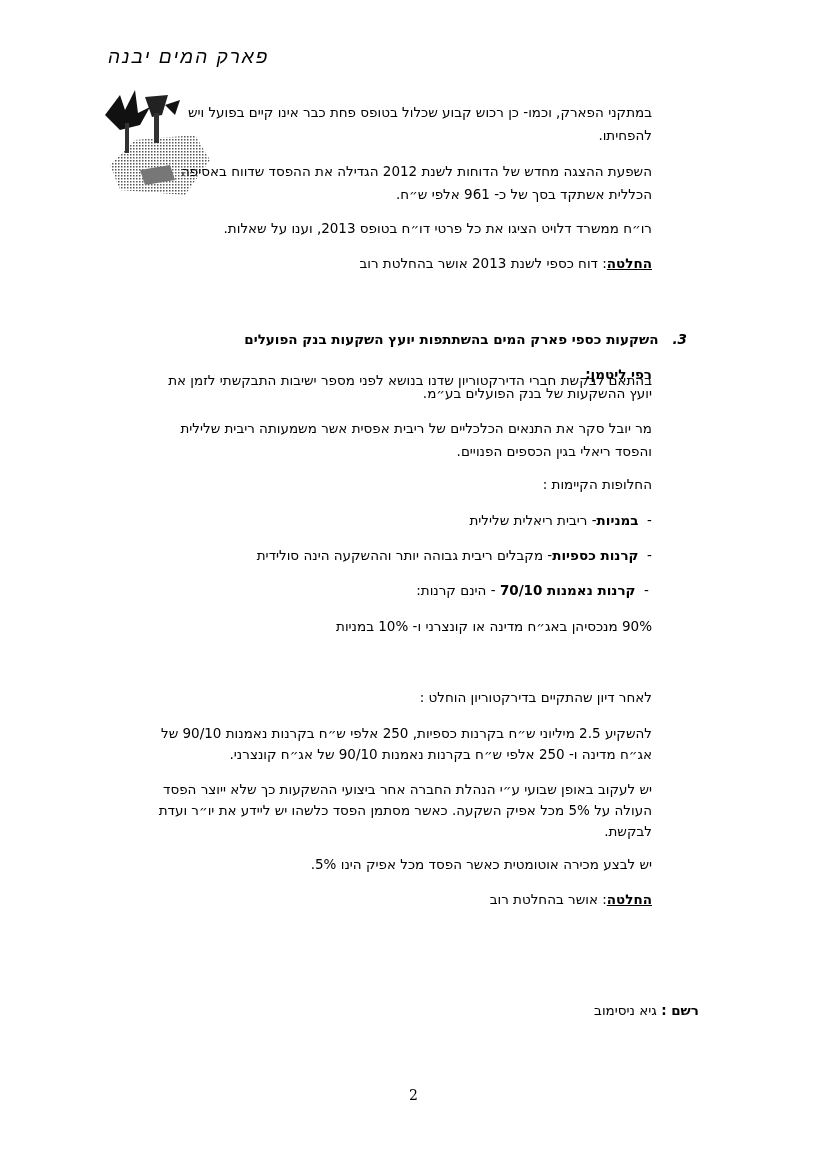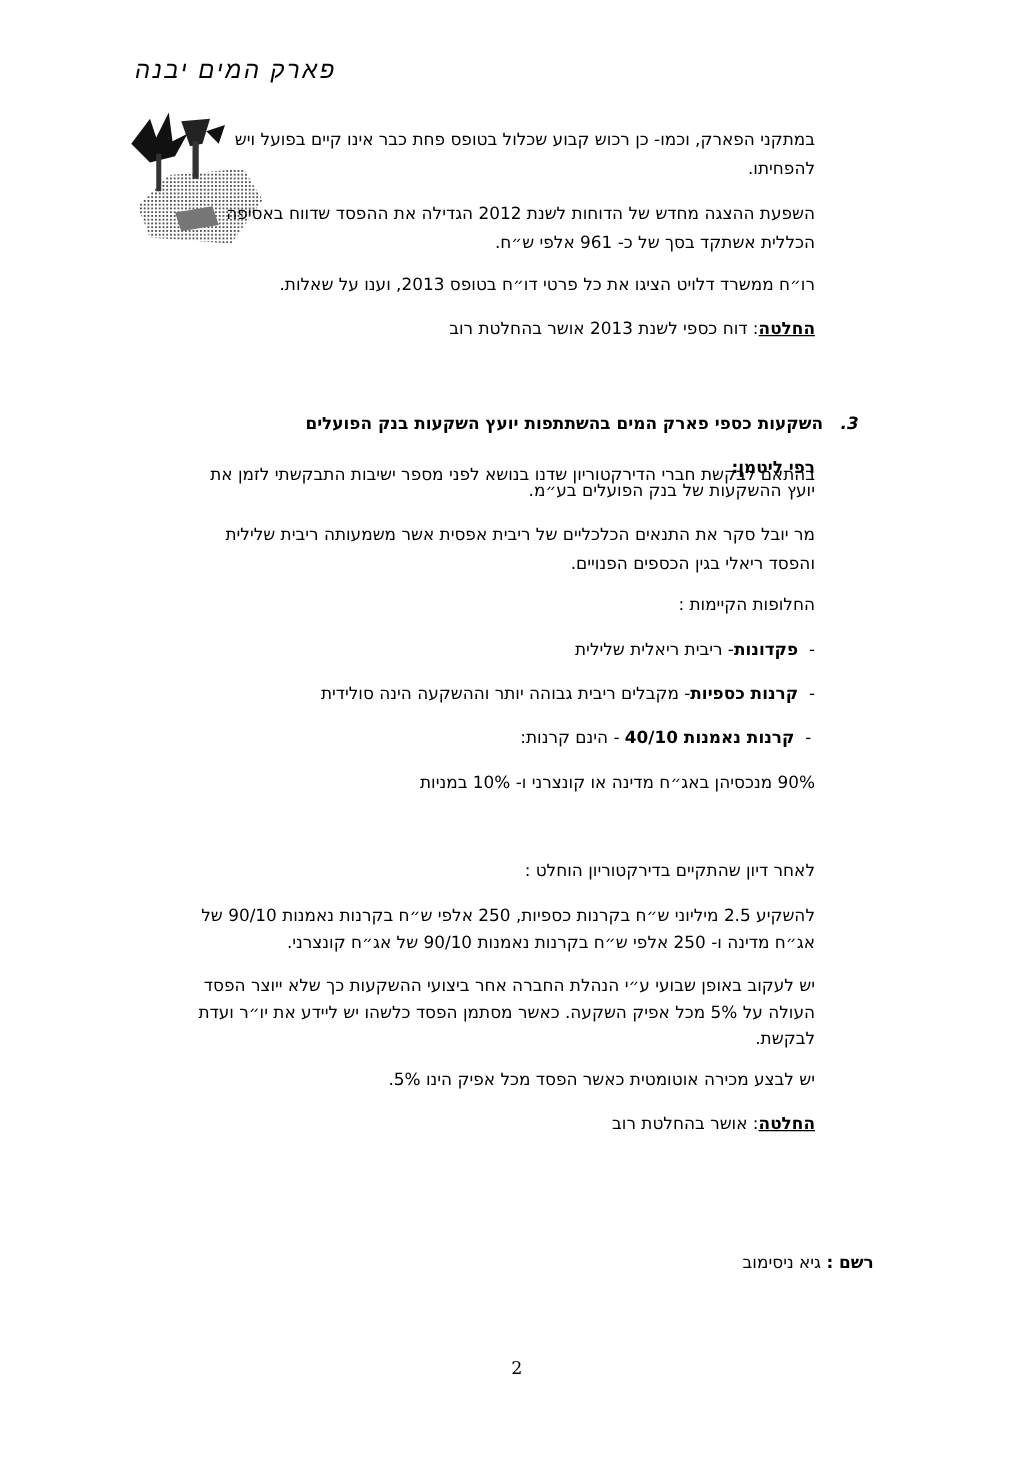--- a/index.html
+++ b/index.html
@@ -57,29 +57,29 @@
 
   <div class="line" style="top:372px">בהתאם לבקשת חברי הדירקטוריון שדנו בנושא לפני מספר ישיבות התבקשתי לזמן את</div>
   <div class="line" style="top:385px">יועץ ההשקעות של בנק הפועלים בע״מ.</div>
 
   <div class="line" style="top:420px">מר יובל סקר את התנאים הכלכליים של ריבית אפסית אשר משמעותה ריבית שלילית</div>
   <div class="line" style="top:443px">והפסד ריאלי בגין הכספים הפנויים.</div>
 
   <div class="line" style="top:476px">החלופות הקיימות :</div>
 
   <div class="line" style="top:512px">
-    <span>-&nbsp;&nbsp;</span><span class="b">פקדונות</span><span>- ריבית ריאלית שלילית</span>
+    <span>-&nbsp;&nbsp;</span><span class="b">במניות</span><span>- ריבית ריאלית שלילית</span>
   </div>
 
   <div class="line" style="top:547px">
     <span>-&nbsp;&nbsp;</span><span class="b">קרנות  כספיות</span><span>- מקבלים ריבית גבוהה יותר וההשקעה הינה סולידית</span>
   </div>
 
   <div class="line" style="top:582px; right:178px">
-    <span>-&nbsp;&nbsp;</span><span class="b">קרנות נאמנות 40/10</span><span> - הינם קרנות:</span>
+    <span>-&nbsp;&nbsp;</span><span class="b">קרנות נאמנות 70/10</span><span> - הינם קרנות:</span>
   </div>
 
   <div class="line" style="top:618px">90% מנכסיהן באג״ח מדינה או קונצרני ו-  10%  במניות</div>
 
   <div class="line" style="top:689px">לאחר דיון שהתקיים בדירקטוריון  הוחלט :</div>
 
   <div class="line" style="top:725px">להשקיע 2.5 מיליוני ש״ח בקרנות כספיות,  250  אלפי ש״ח בקרנות נאמנות 90/10 של</div>
   <div class="line" style="top:746px">אג״ח מדינה  ו- 250 אלפי ש״ח בקרנות נאמנות 90/10 של אג״ח קונצרני.</div>
 
   <div class="line" style="top:781px">יש לעקוב באופן שבועי ע״י הנהלת החברה אחר ביצועי ההשקעות כך שלא ייוצר הפסד</div>

